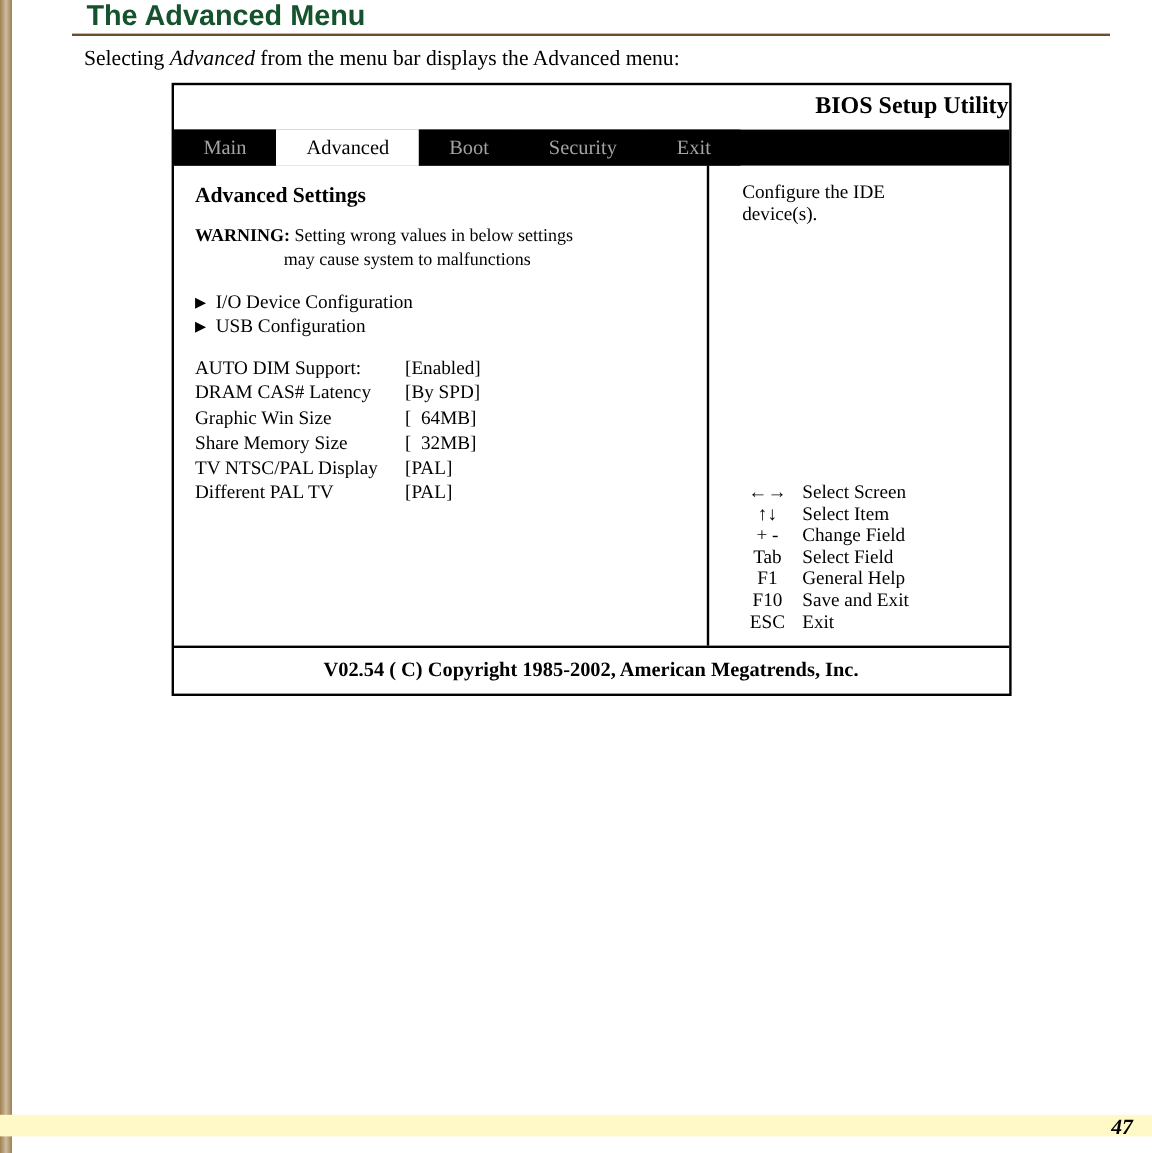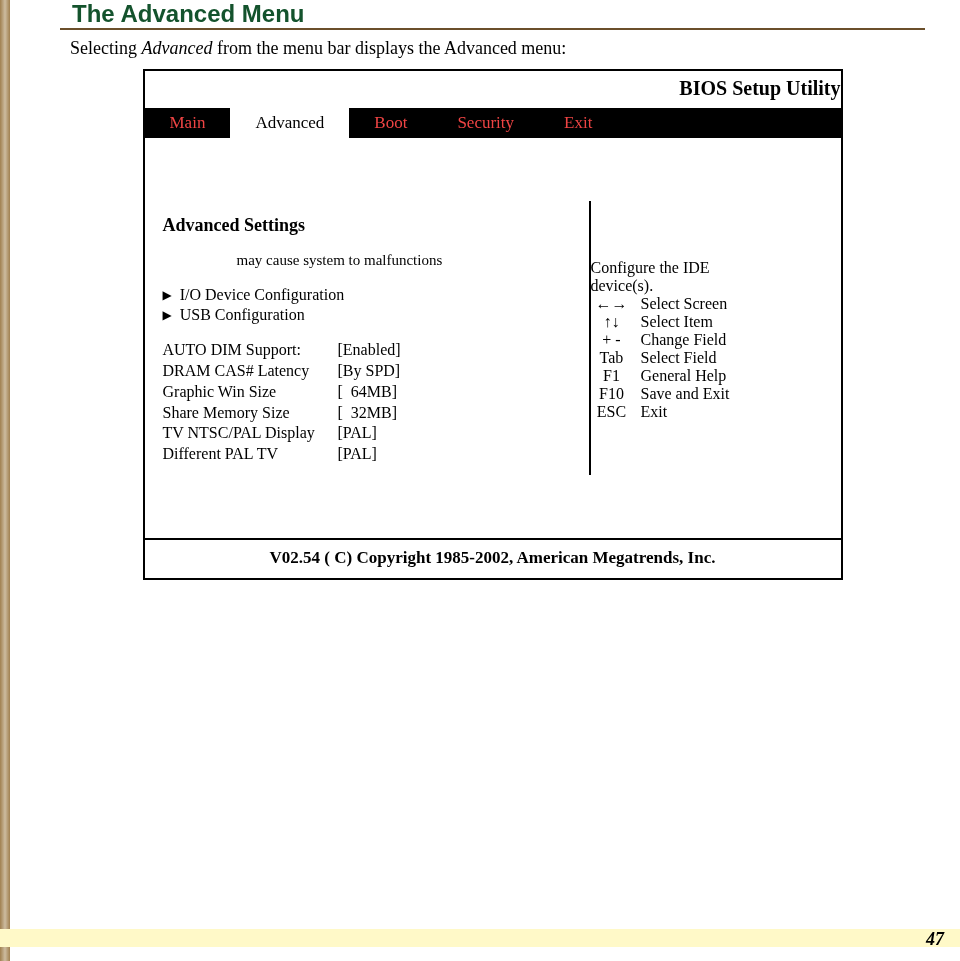--- a/index.html
+++ b/index.html
@@ -51,46 +51,45 @@
     font-size: 20px;
     padding: 6px 0 8px 0;
   }
   .bios-tabs {
     background: #000;
     display: flex;
     align-items: stretch;
     height: 30px;
   }
   .bios-tab {
-    color: #ef4444;
+    color: #a3a3a3;
     font-family: "Times New Roman", serif;
     font-size: 17px;
     padding: 4px 24px;
     border: 1px solid #000;
   }
   .bios-tab.active {
     background: #fff;
     color: #000;
     border: 1px solid #fff;
   }
   .bios-body {
     display: flex;
     height: 400px;
-    align-items: center;
   }
   .bios-left {
     flex: 1;
     border-right: 2px solid #000;
     padding: 14px 16px 10px 18px;
     font-family: "Times New Roman", serif;
     font-size: 16px;
   }
   .bios-right {
     width: 250px;
-    padding: 14px 10px 10px 0;
+    padding: 14px 10px 10px 28px;
     font-family: "Times New Roman", serif;
     font-size: 16px;
     display: flex;
     flex-direction: column;
     justify-content: space-between;
   }
   .adv-settings-title {
     font-weight: bold;
     font-size: 18px;
     margin-bottom: 14px;
@@ -175,20 +174,24 @@
       <div class="bios-tab">Boot</div>
       <div class="bios-tab">Security</div>
       <div class="bios-tab">Exit</div>
     </div>
 
     <div class="bios-body">
       <div class="bios-left">
         <div class="adv-settings-title">Advanced Settings</div>
 
         <div class="warning-block">
+          <div>
+            <span class="warning-label">WARNING:</span>
+            <span>Setting wrong values in below settings</span>
+          </div>
           <div class="warning-l2">may cause system to malfunctions</div>
         </div>
 
         <div class="subs">
           <div class="sub-item">
             <span class="tri">▶</span>
             <span>I/O Device Configuration</span>
           </div>
           <div class="sub-item">
             <span class="tri">▶</span>

